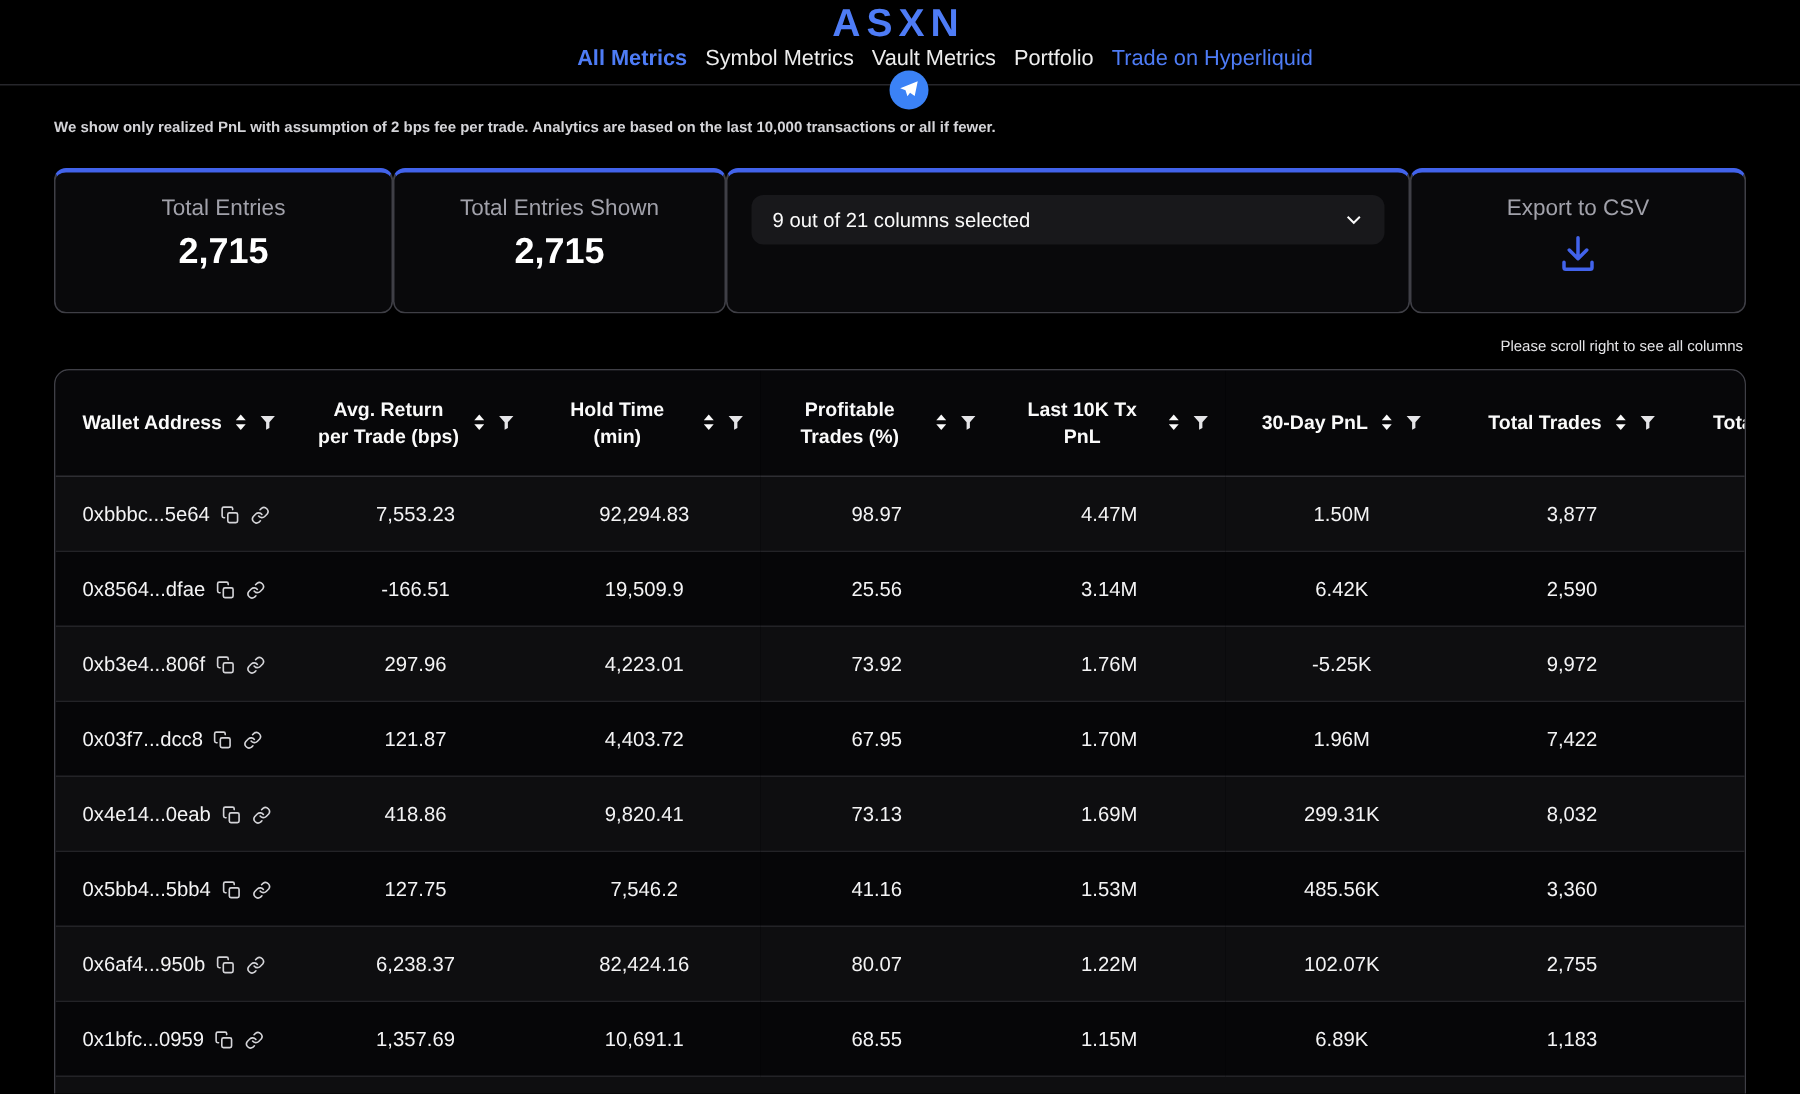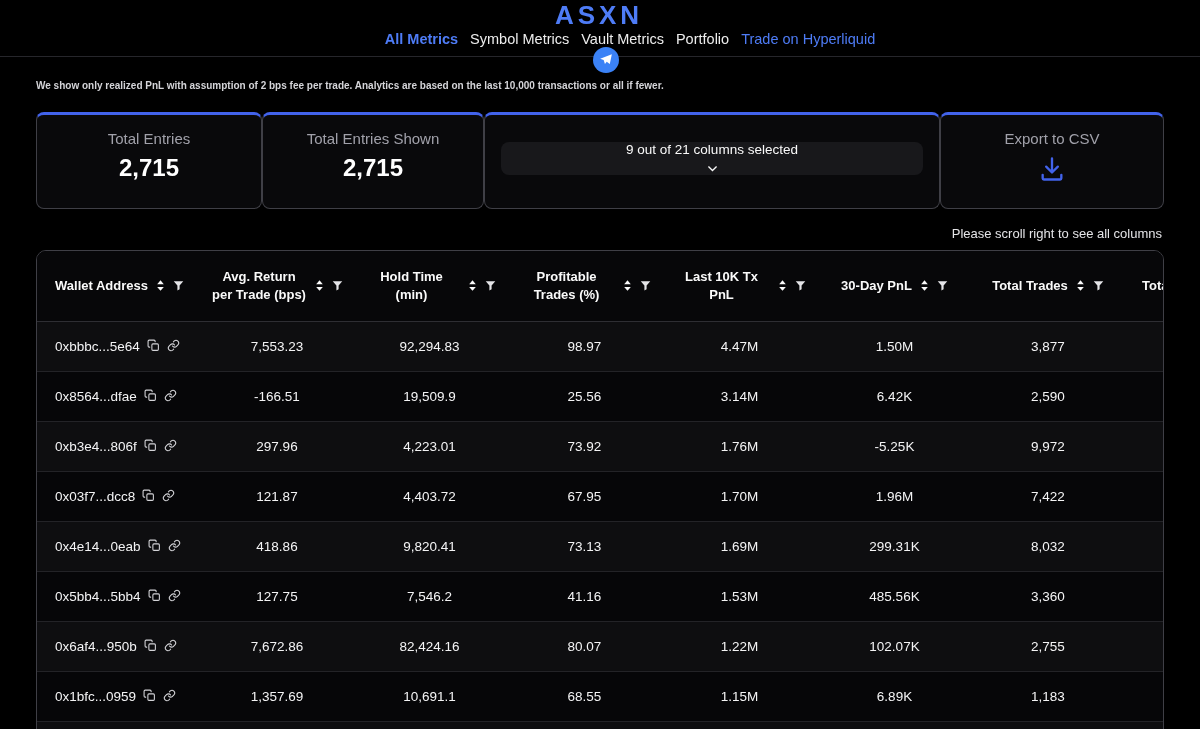--- a/index.html
+++ b/index.html
@@ -30,45 +30,45 @@
   
   .cards { display:flex; margin:21px 36px 0; }
   .card { background:#09090b; border:1px solid #3f3f46; border-top:3px solid #4263eb;
           border-radius:8px; height:97px; padding:15px 16px 0; text-align:center; }
   .card-label { color:#a1a1aa; font-size:15px; }
   .card-value { color:#fff; font-size:24px; font-weight:700; margin-top:7px; }
   .card-entries { flex:0 0 226px; }
   .card-shown { flex:0 0 222px; }
   .card-select { flex:1 1 auto; }
   .card-export { flex:0 0 224px; cursor:pointer; }
-  .select-box { margin-top:12px; height:33px; background:#18181b; border-radius:8px; display:flex;
-                align-items:center; justify-content:space-between; padding:0 14px; cursor:pointer;flex-direction:column; }
+  .select-box { margin-top:0; height:33px; background:#18181b; border-radius:8px; display:flex;
+                align-items:center; justify-content:space-between; padding:0 14px; cursor:pointer; }
   .select-value { color:#fafafa; font-size:13.5px; }
   .export-icon { margin-top:8px; display:inline-block; }
 
   
-  .scroll-hint { text-align:right; margin:17px 38px 0; color:#e4e4e7; font-size:13px; }
+  .scroll-hint { text-align:right; margin:17px 38px 0; color:#e4e4e7; font-size:10px; }
 
   
   .table-wrap { margin:9px 36px 0; border:1px solid #3f3f46; border-radius:10px;
                 overflow:hidden; width:1128px; }
   table { border-collapse:collapse; table-layout:fixed; width:1247px; }
   thead th { height:70px; background:#070709; border-bottom:1px solid #2e2e33;
              font-size:13px; font-weight:700; color:#fafafa; padding:0 4px; }
   .th-inner { display:flex; align-items:center; justify-content:center; gap:7px; }
   .th-left .th-inner { justify-content:flex-start; padding-left:14px; }
   .th-label { line-height:1.35; max-width:96px; }
   .th-left .th-label { max-width:none; white-space:nowrap; }
   .th-icons { display:flex; align-items:center; gap:7px; flex:0 0 auto; }
   tbody td { height:50px; font-size:13.5px; color:#f4f4f5; border-bottom:1px solid #232327;
              text-align:center; }
   tbody tr:nth-child(odd) { background:#0e0e10; }
   tbody tr:nth-child(even) { background:#060608; }
   .td-wallet { text-align:left; padding-left:18px; }
-  .wallet-inner { display:flex; align-items:flex-start; gap:7px; }
+  .wallet-inner { display:flex; align-items:flex-end; gap:7px; }
   .icon { display:inline-flex; align-items:center; cursor:pointer; }
   .icon svg { display:block; }
   .spacer-td { height:40px; }
 </style>
 </head>
 <body>
 
 <div class="navbar">
   <div class="logo">ASXN</div>
   <div class="nav-links">
@@ -452,21 +452,21 @@
           </svg>
         </span>
         <span class="icon">
           <svg width="13" height="13" viewBox="0 0 24 24" fill="none" stroke="#d4d4d8" stroke-width="2" stroke-linecap="round" stroke-linejoin="round">
             <path d="M10 13a5 5 0 0 0 7.5.5l3-3a5 5 0 0 0-7-7l-1.7 1.7"></path>
                   <path d="M14 11a5 5 0 0 0-7.5-.5l-3 3a5 5 0 0 0 7 7l1.7-1.7"></path>
           </svg>
         </span>
       </span>
     </td>
-    <td class="num">7,672.86</td>
+    <td class="num">6,238.37</td>
           <td class="num">82,424.16</td>
           <td class="num">80.07</td>
     <td class="num">1.22M</td>
           <td class="num">102.07K</td>
           <td class="num">2,755</td>
           <td class="num"></td>
   </tr>
 
   <tr class="trow">
     <td class="td-wallet">

